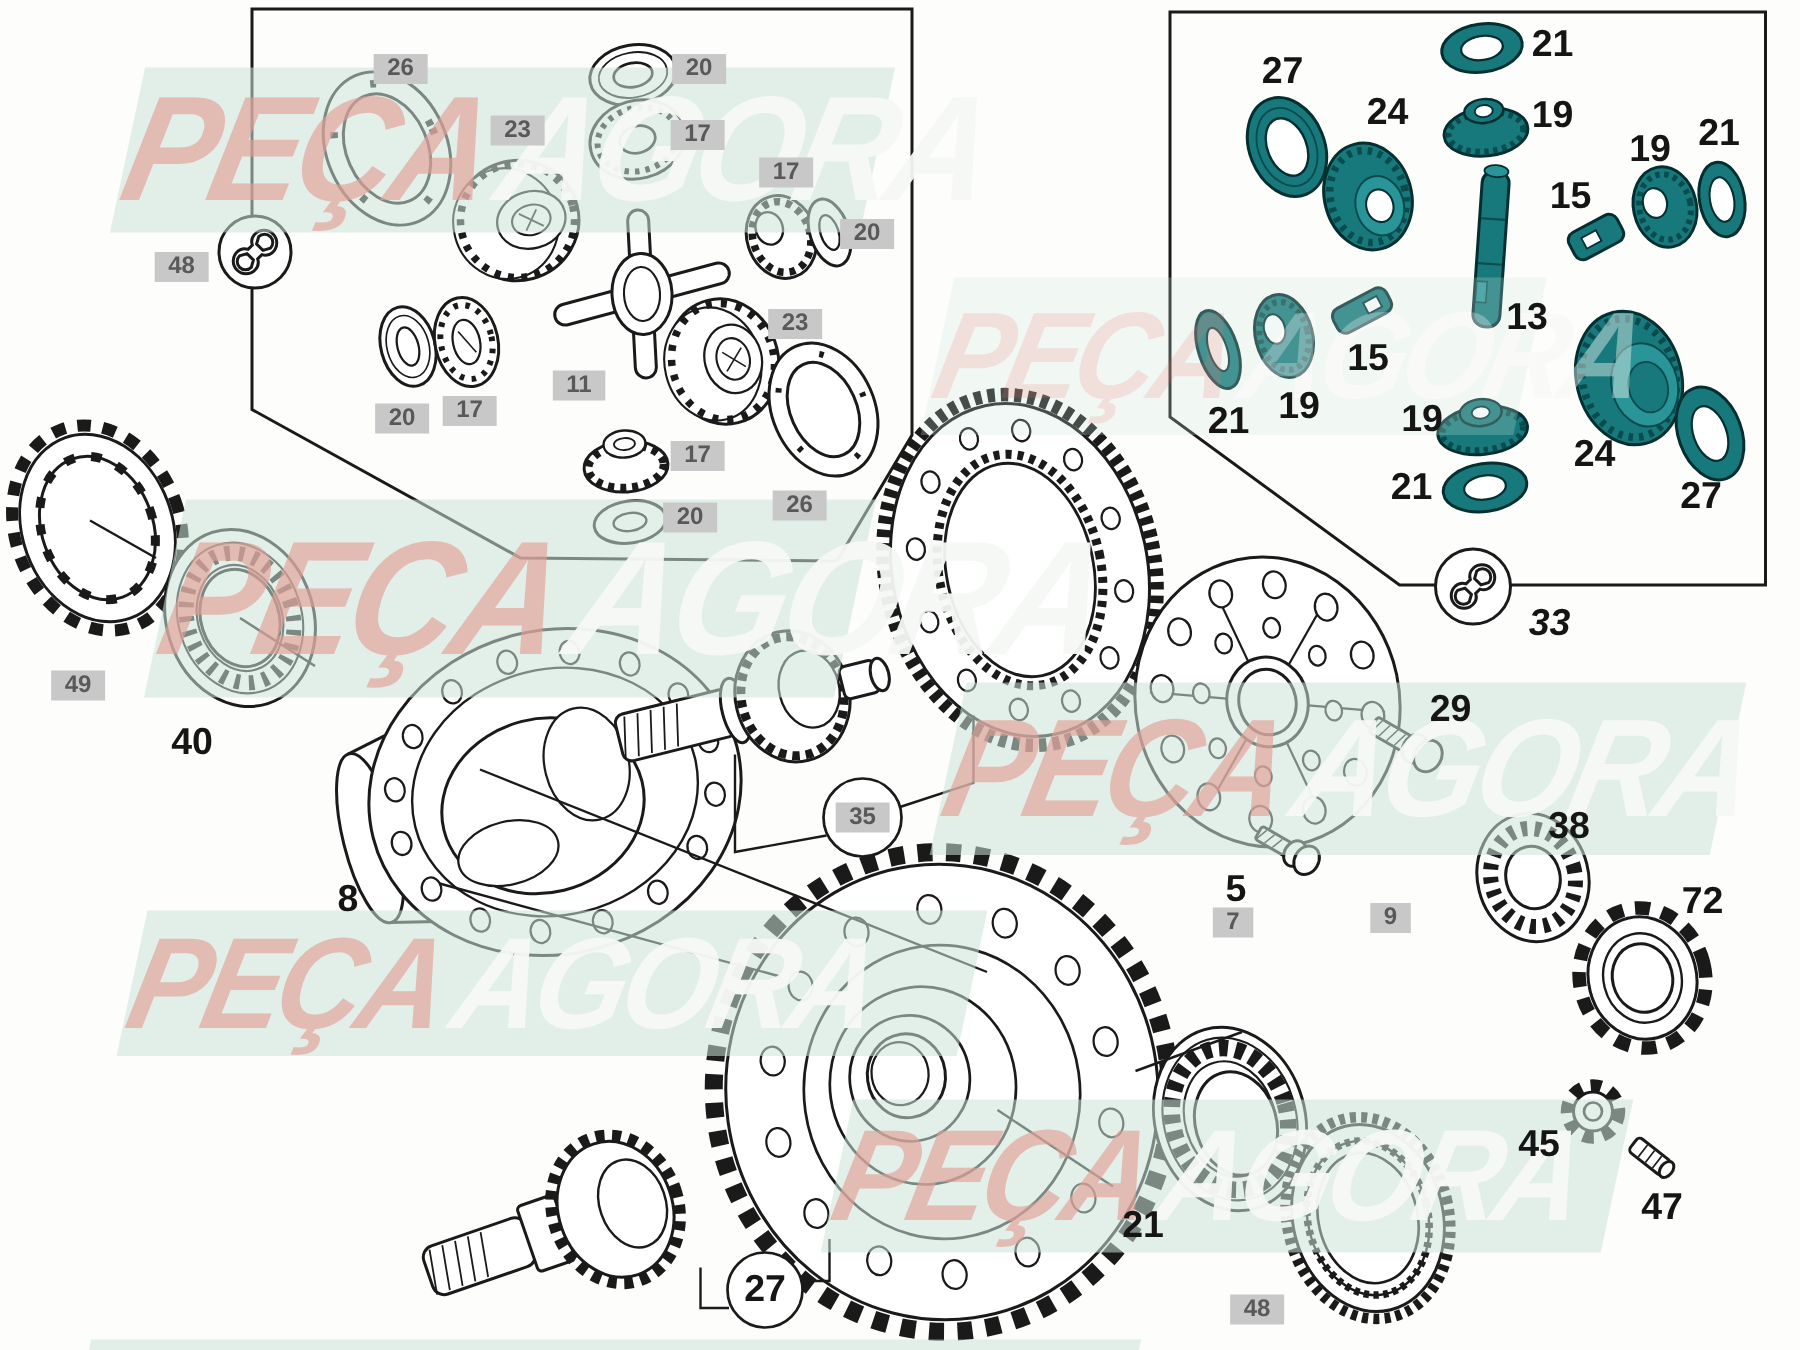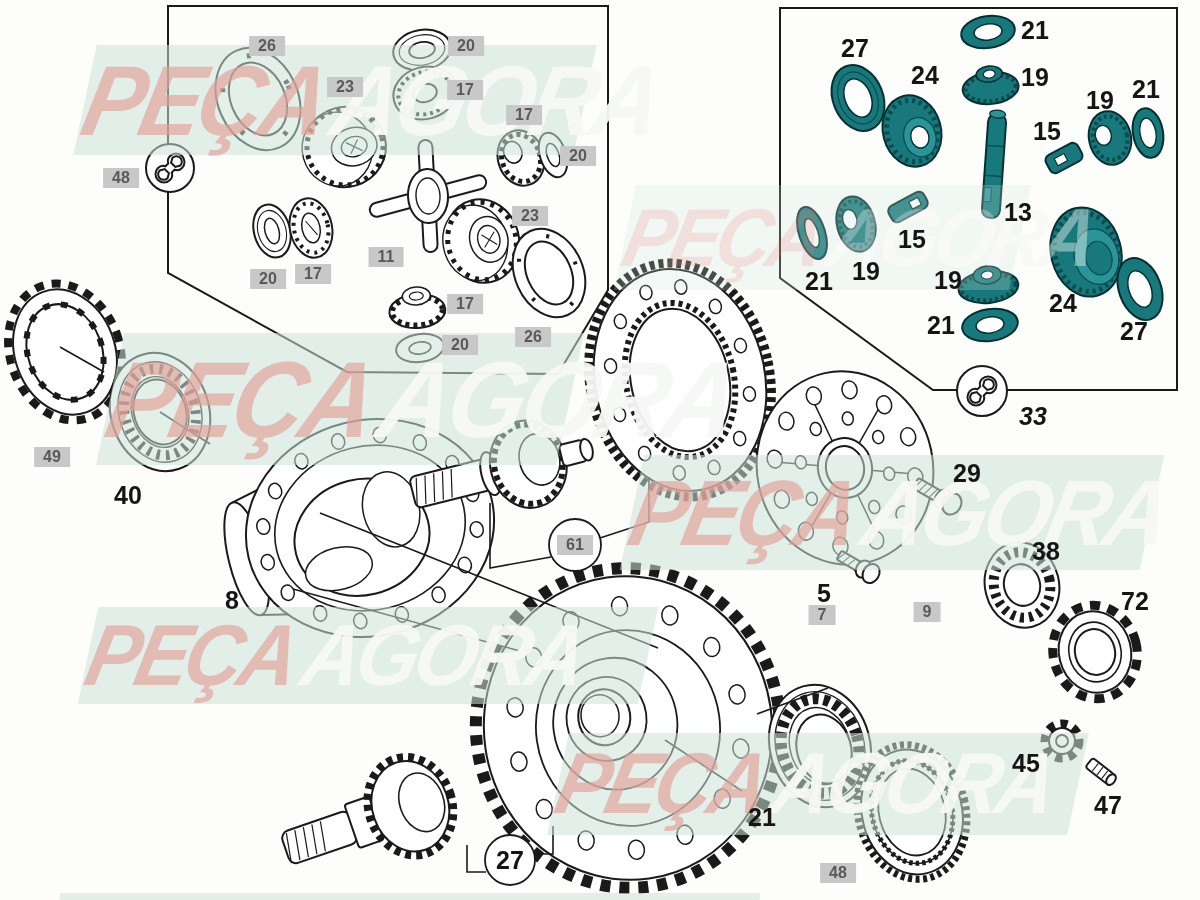--- a/index.html
+++ b/index.html
@@ -492,21 +492,21 @@
       <div class="lbl" style="left: 866px; top: 271px;">19</div>
       <div class="lbl" style="left: 912px; top: 239px;">15</div>
       <div class="lbl" style="left: 948px; top: 280px;">19</div>
       <div class="lbl" style="left: 941px; top: 325px;">21</div>
       <div class="lbl" style="left: 1063px; top: 303px;">24</div>
       <div class="lbl" style="left: 1134px; top: 331px;">27</div>
       <div class="lbl" style="left: 1033px; top: 416px; font-style: italic;">33</div>
       <div class="lbl gray" style="left: 52px; top: 437px; margin-top: 20px;">49</div>
       <div class="lbl" style="left: 128px; top: 495px;">40</div>
       <div class="lbl" style="left: 232px; top: 600px;">8</div>
-      <div class="lbl gray" style="left: 575px; top: 545px;">61</div>
+      <div class="lbl gray" style="left: 575px; top: 545px;">35</div>
       <div class="lbl" style="left: 824px; top: 593px;">5</div>
       <div class="lbl gray" style="left: 822px; top: 615px;">7</div>
       <div class="lbl gray" style="left: 927px; top: 612px;">9</div>
       <div class="lbl" style="left: 967px; top: 473px;">29</div>
       <div class="lbl" style="left: 1046px; top: 551px;">38</div>
       <div class="lbl" style="left: 1135px; top: 601px;">72</div>
       <div class="lbl" style="left: 762px; top: 817px;">21</div>
       <div class="lbl gray" style="left: 838px; top: 873px;">48</div>
       <div class="lbl" style="left: 510px; top: 860px;">27</div>
       <div class="lbl" style="left: 1026px; top: 763px;">45</div>

